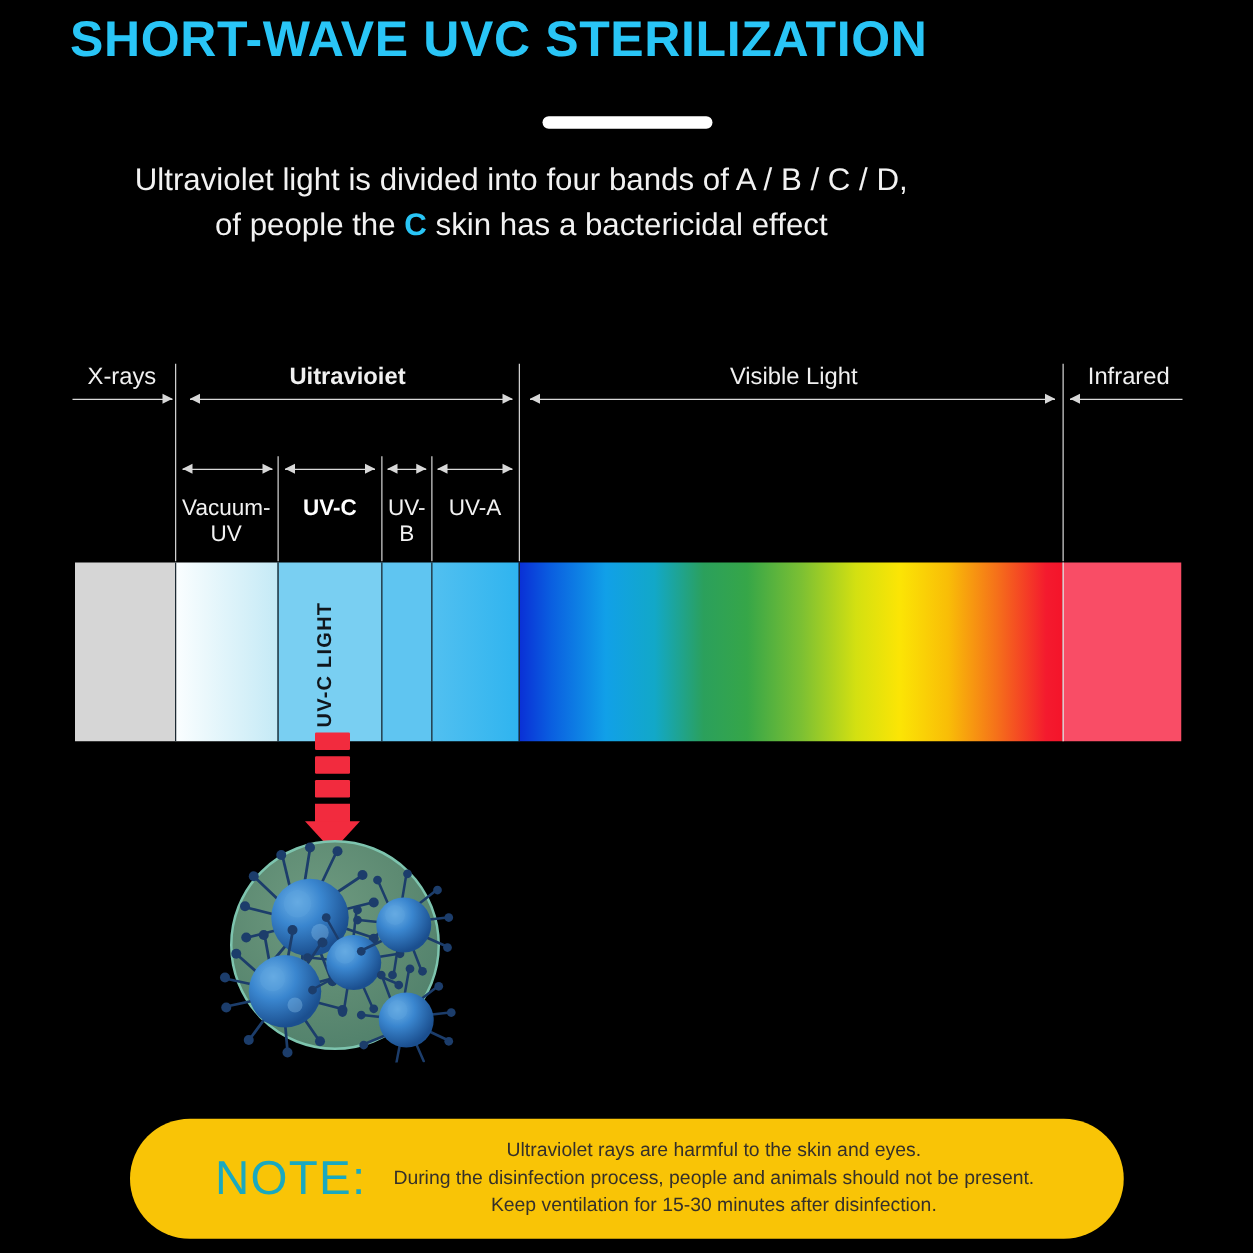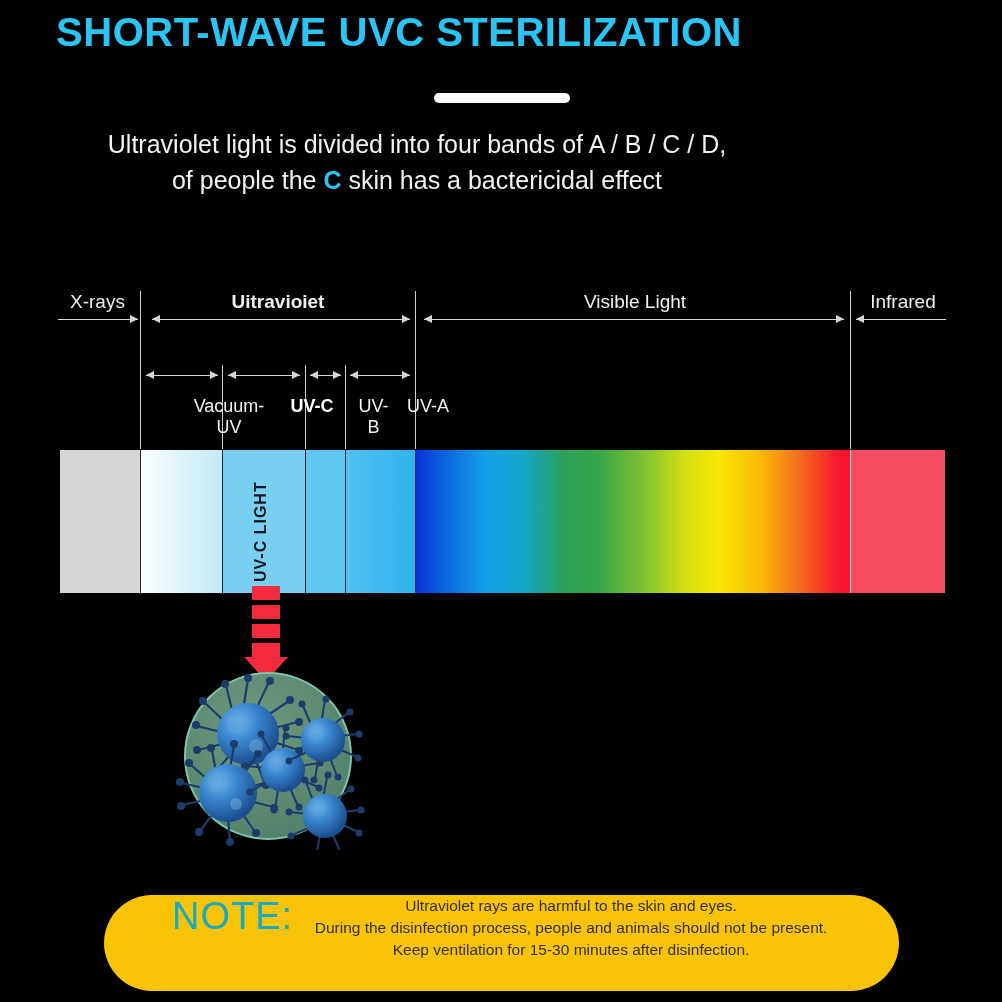--- a/index.html
+++ b/index.html
@@ -79,21 +79,20 @@
   }
 
   
   .band-label {
     position: absolute;
     font-size: 18px;
     color: #f2f2f2;
     text-align: center;
     line-height: 21px;
     font-family: "Liberation Sans", sans-serif;
-    padding-left: 48px;
   }
   .band-label.bold { font-weight: bold; color: #ffffff; }
 
   
   .arrow {
     position: absolute;
     height: 9px;
   }
   .arrow .shaft {
     position: absolute;
@@ -182,21 +181,21 @@
   
   #note-box {
     position: absolute;
     left: 104px;
     top: 895px;
     width: 795px;
     height: 96px;
     background: #f9c406;
     border-radius: 48px;
     display: flex;
-    align-items: flex-start;
+    align-items: center;
   }
   #note-label {
     color: #1aa9bf;
     font-size: 38px;
     font-weight: normal;
     letter-spacing: 1px;
     margin-left: 68px;
     font-family: "Liberation Sans", sans-serif;
   }
   #note-lines {

